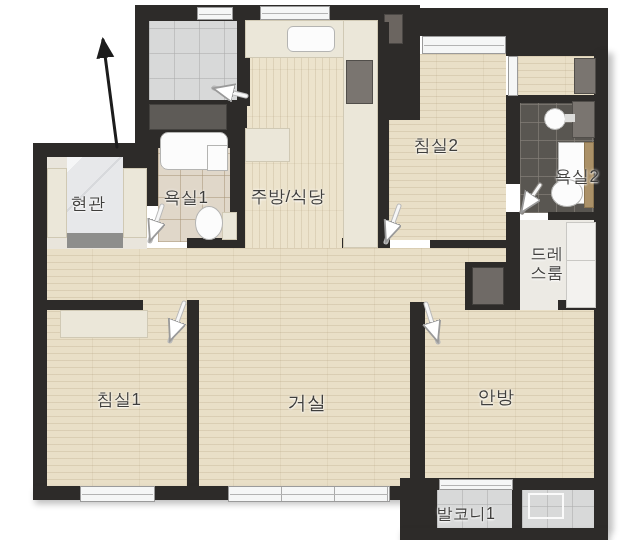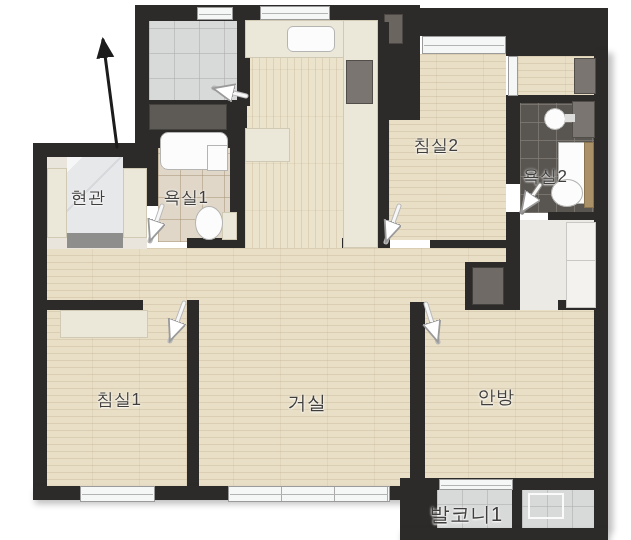--- a/index.html
+++ b/index.html
@@ -151,22 +151,24 @@
       <line x1="540" y1="185" x2="522" y2="212" stroke="#8b8884" stroke-width="5"></line>
       <line x1="540" y1="185" x2="523" y2="210" stroke="#f6f6f6" stroke-width="3" marker-end="url(#aw)"></line>
       <line x1="184" y1="303" x2="170" y2="341" stroke="#b9b9b9" stroke-width="5"></line>
       <line x1="184" y1="303" x2="171" y2="338" stroke="#f6f6f6" stroke-width="3" marker-end="url(#aw)"></line>
       <line x1="426" y1="304" x2="438" y2="342" stroke="#b9b9b9" stroke-width="5"></line>
       <line x1="426" y1="304" x2="437" y2="339" stroke="#f6f6f6" stroke-width="3" marker-end="url(#aw)"></line>
       <line x1="117" y1="147" x2="103" y2="40" stroke="#1c1c1c" stroke-width="3" marker-end="url(#ab)"></line>
     </g>
   </svg>
 
-  <span class="rlabel" style="left:88px;top:197px;font-family:Liberation Mono, monospace;">현관</span>
+  <span class="rlabel" style="left:88px;top:203px;font-family:Liberation Mono, monospace;">현관</span>
   <span class="rlabel" style="left:186px;top:197px;">욕실1</span>
+  <span class="rlabel" style="left:288px;top:196px;">주방/식당</span>
   <span class="rlabel" style="left:436px;top:145px;">침실2</span>
-  <span class="rlabel" style="left:545px;top:176px;">욕실2</span>
+  <span class="rlabel" style="left:577px;top:176px;">욕실2</span>
+  <span class="rlabel" style="left:547px;top:263px;width:40px;white-space:normal;text-align:center;line-height:1.2;font-size:16px;word-break:break-all;">드레스룸</span>
   <span class="rlabel" style="left:119px;top:399px;">침실1</span>
   <span class="rlabel" style="left:307px;top:403px;font-size:19px;">거실</span>
   <span class="rlabel" style="left:496px;top:397px;font-size:18px;">안방</span>
-  <span class="rlabel" style="left:466px;top:514px;font-size:20px;">발코니1</span>
+  <span class="rlabel" style="left:466px;top:514px;font-size:16px;">발코니1</span>
 
 </div>
 
 </body></html>

